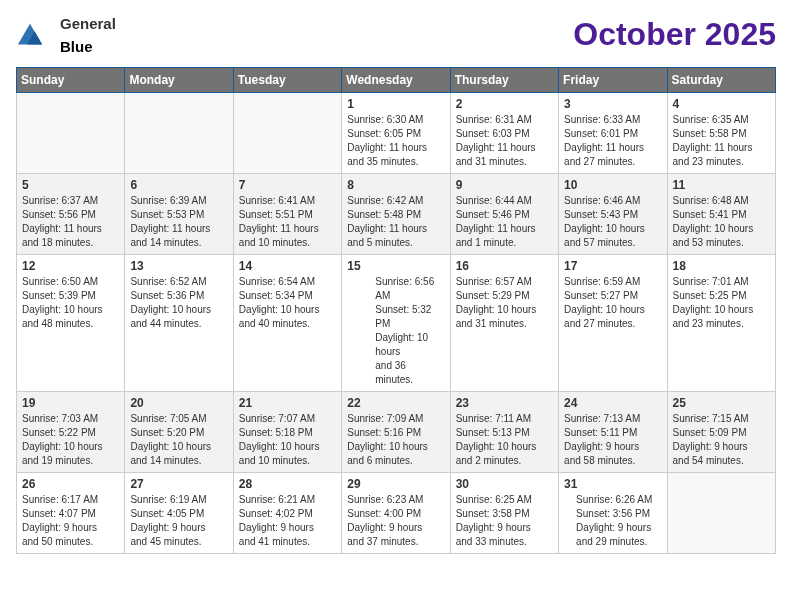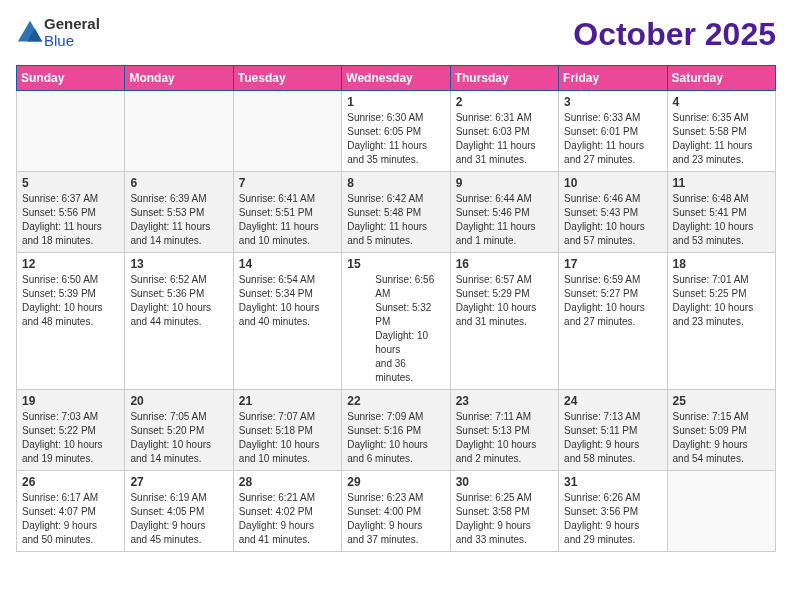--- a/index.html
+++ b/index.html
@@ -12,36 +12,37 @@
     }
     .header {
       display: flex;
       justify-content: space-between;
       align-items: flex-start;
       margin-bottom: 12px;
     }
     .logo {
       display: flex;
       align-items: center;
-      gap: 0;
+      gap: 16px;
     }
     .logo-text {
       display: flex;
       flex-direction: column;
       line-height: 1.1;
     }
     .logo-general {
       font-size: 15px;
       font-weight: bold;
       color: #333;
     }
     .logo-blue {
       font-size: 15px;
-      font-weight: normal;
-      color: #1d4ed8;
+      font-weight: bold;
+      color: #000000;
+      margin-top: 6px;
     }
     .logo-icon {
       width: 28px;
       height: 28px;
     }
     .title-area {
       text-align: right;
     }
     .month-title {
       font-size: 32px;
@@ -51,21 +52,21 @@
     .subtitle {
       font-size: 14px;
       color: #555;
     }
     .calendar {
       width: 100%;
       border-collapse: collapse;
       border: 1px solid #ccc;
     }
     .calendar th {
-      background: #ec4899;
+      background: #737373;
       color: #fff;
       font-size: 12px;
       font-weight: bold;
       padding: 5px 4px;
       text-align: left;
       border: 1px solid #1a5a9a;
     }
     .calendar td {
       border: 1px solid #ccc;
       vertical-align: top;
@@ -345,21 +346,21 @@
         </td>
         <td class="row-white">
           <span class="day-num">30</span>
           <div class="day-info" style="white-space: pre-line;">Sunrise: 6:25 AM
 Sunset: 3:58 PM
 Daylight: 9 hours
 and 33 minutes.</div>
         </td>
         <td class="row-white">
           <span class="day-num">31</span>
-          <div class="day-info" style="white-space: pre-line;">Sunrise: 6:26 AM
+          <div class="day-info" style="white-space: pre-line; margin-left: 12px;">Sunrise: 6:26 AM
 Sunset: 3:56 PM
 Daylight: 9 hours
 and 29 minutes.</div>
         </td>
         <td class="row-white empty"></td>
       </tr>
     </tbody>
 </table>
 
 </body></html>

